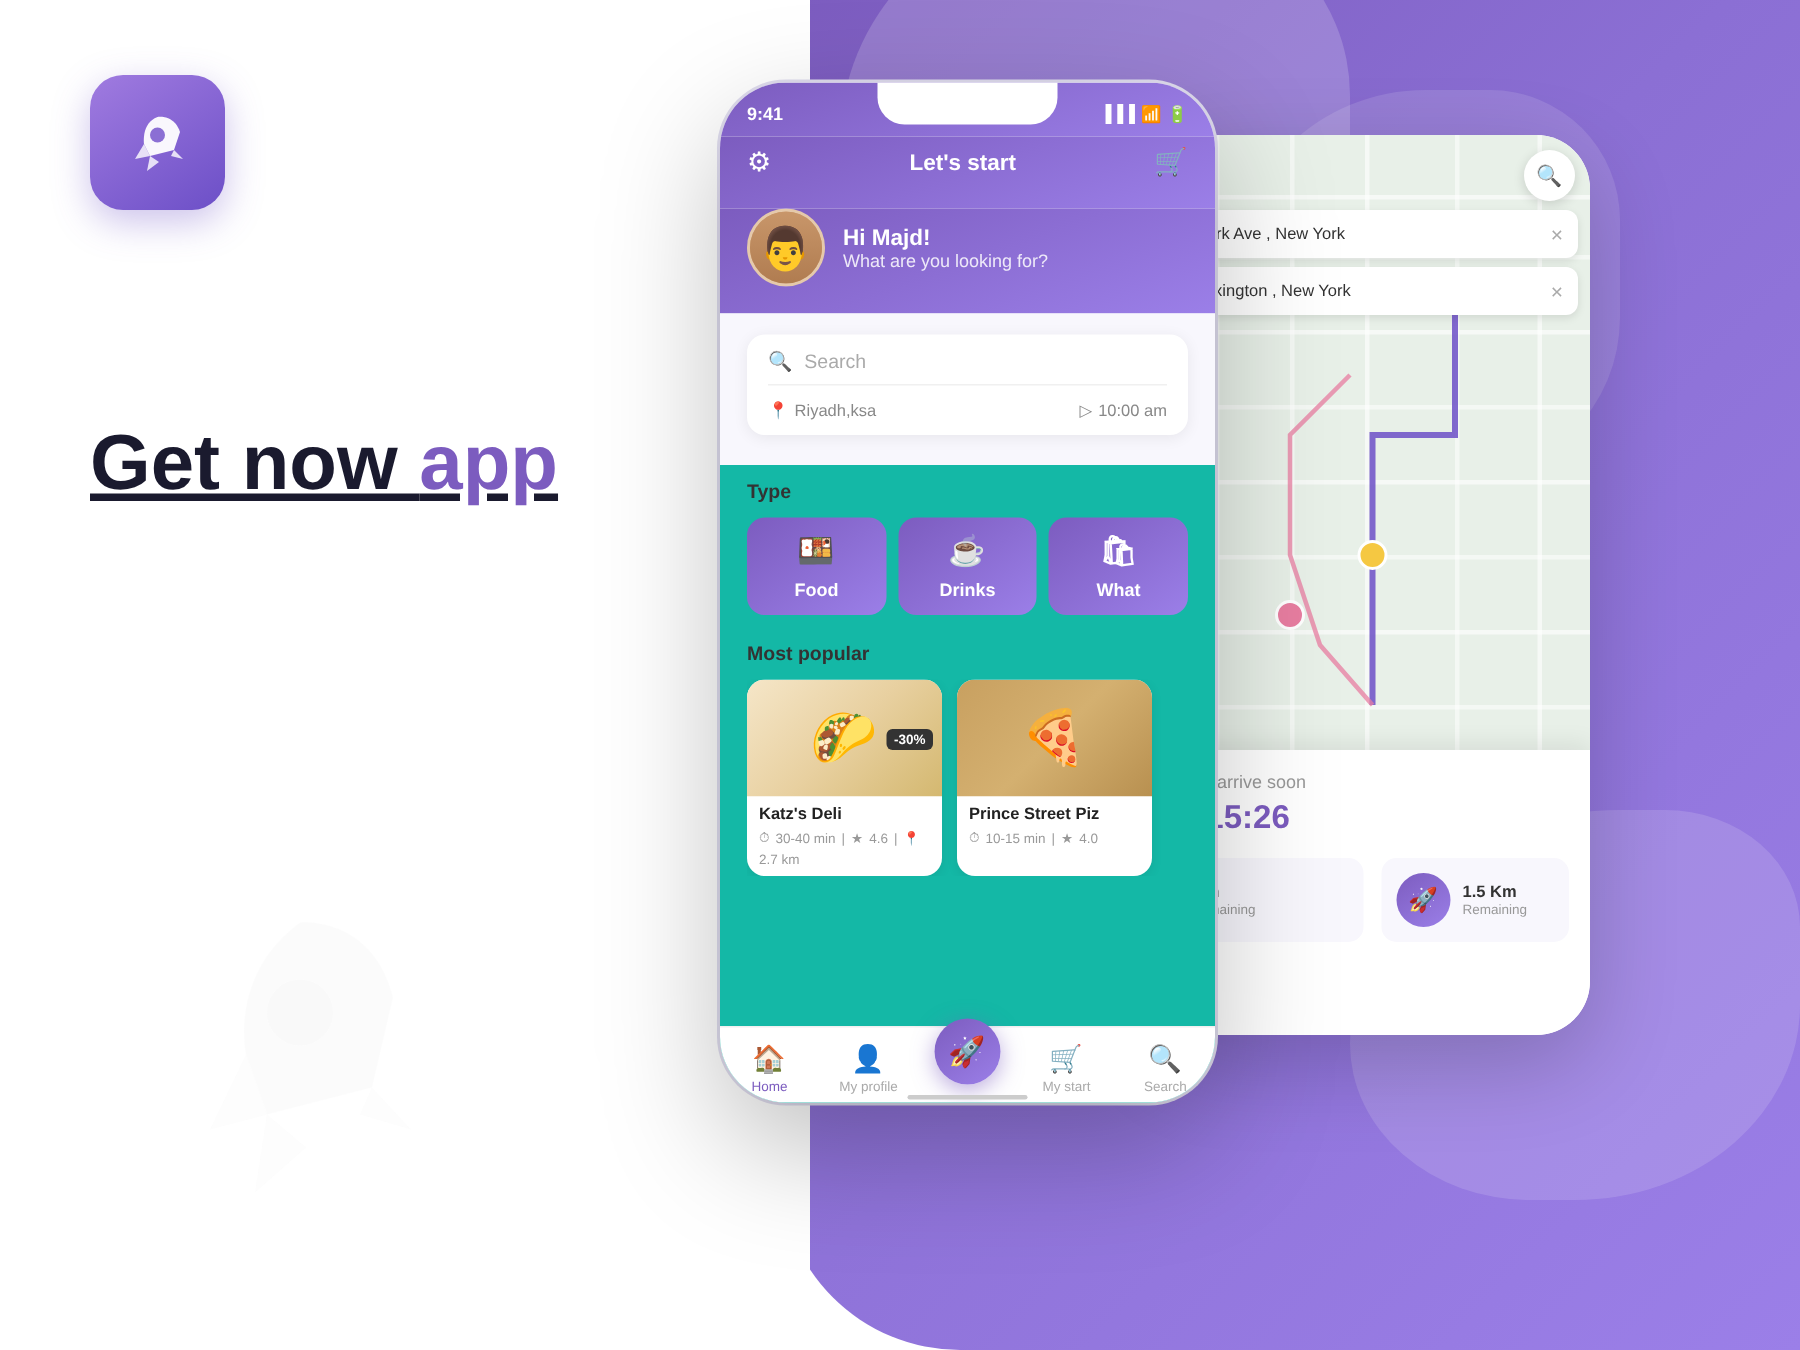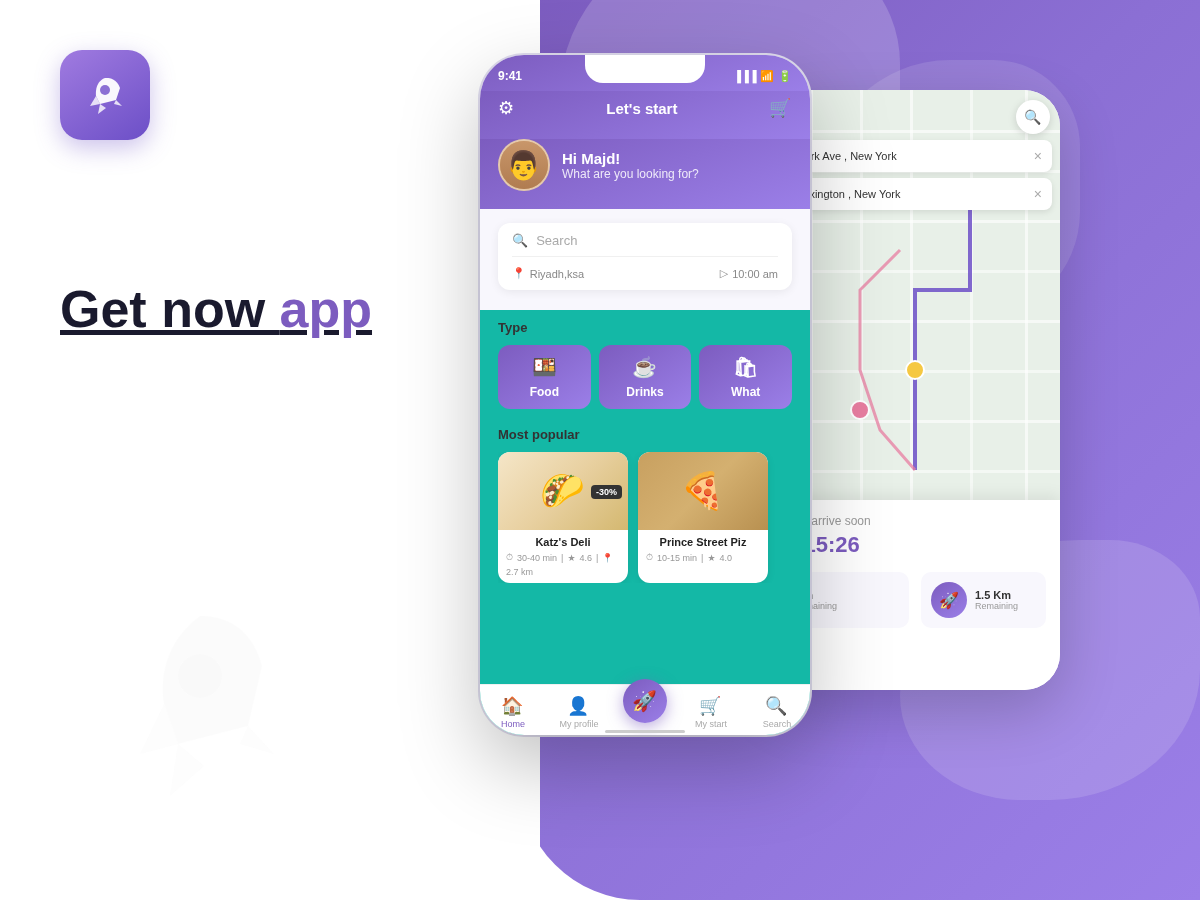--- a/index.html
+++ b/index.html
@@ -341,21 +341,20 @@
       margin-top: 27px;
     }
     .popular-card-info {
       padding: 6px 8px;
     }
     .popular-card-name {
       font-size: 11px;
       font-weight: 700;
       color: #222;
       margin-bottom: 4px;
-      text-align: center;
     }
     .popular-card-meta {
       display: flex;
       gap: 4px;
       align-items: center;
       font-size: 9px;
       color: #999;
       flex-wrap: wrap;
     }
 

